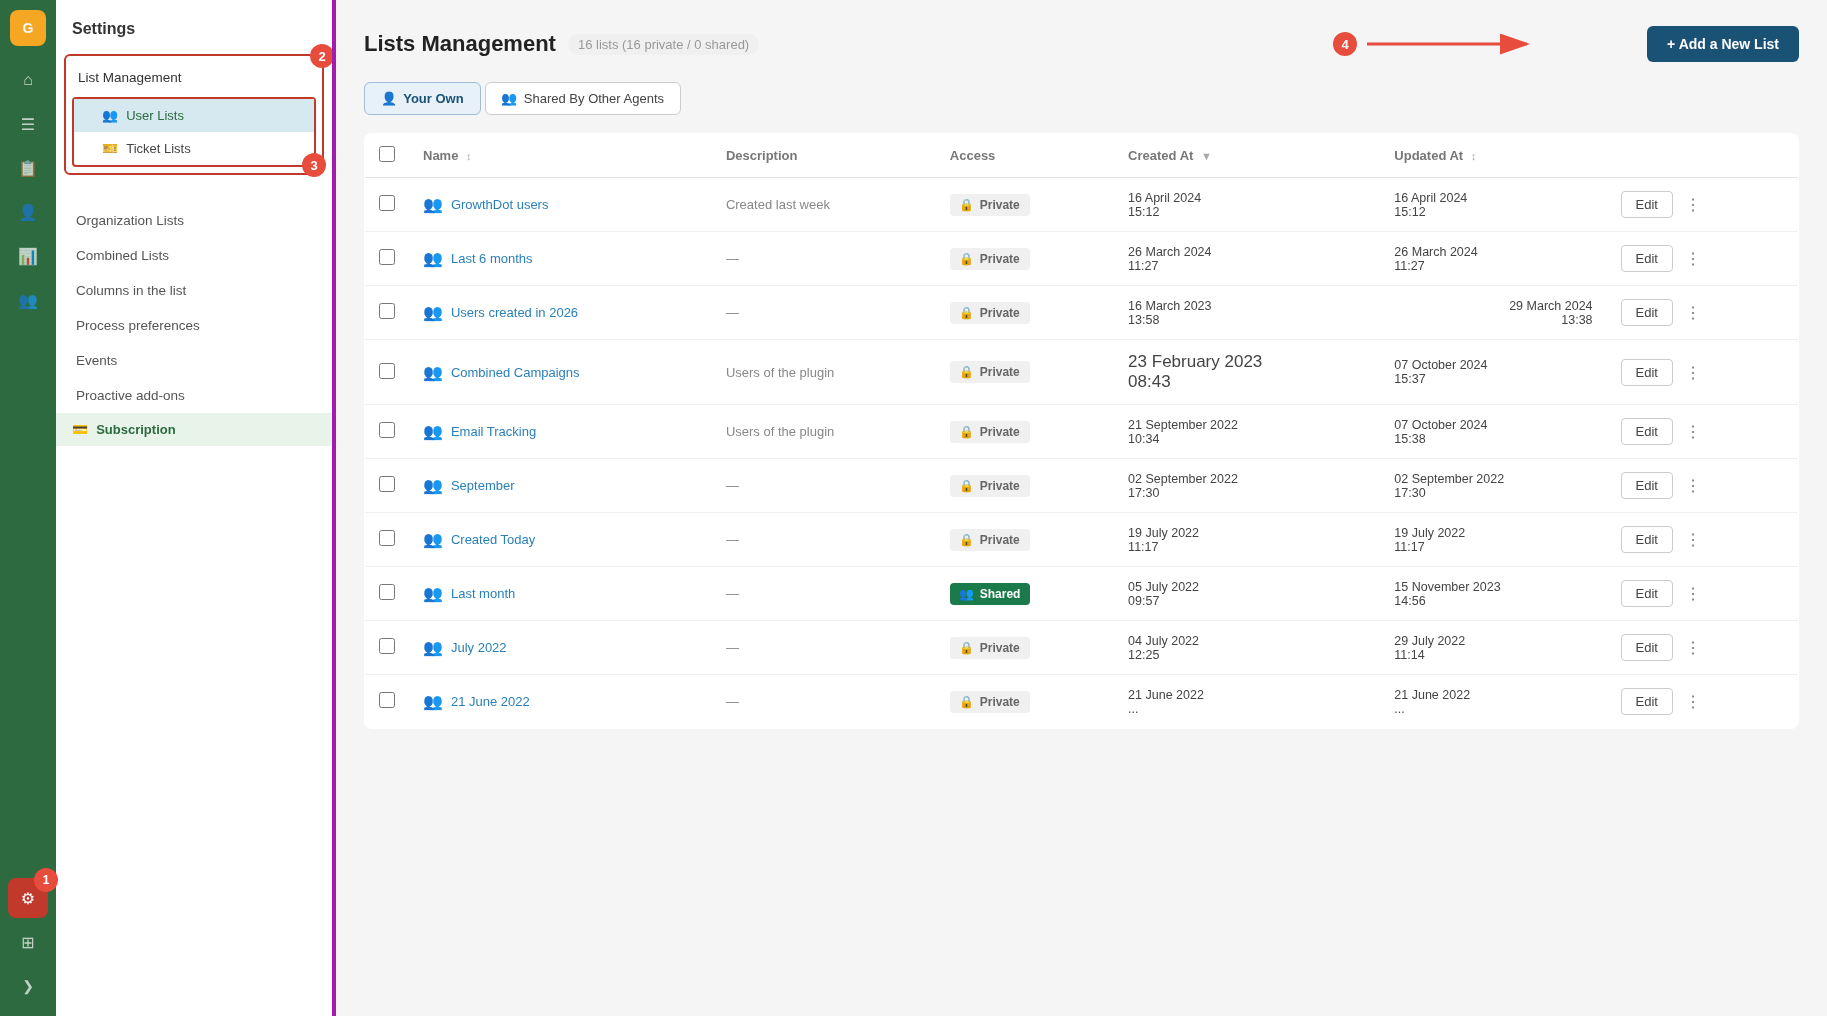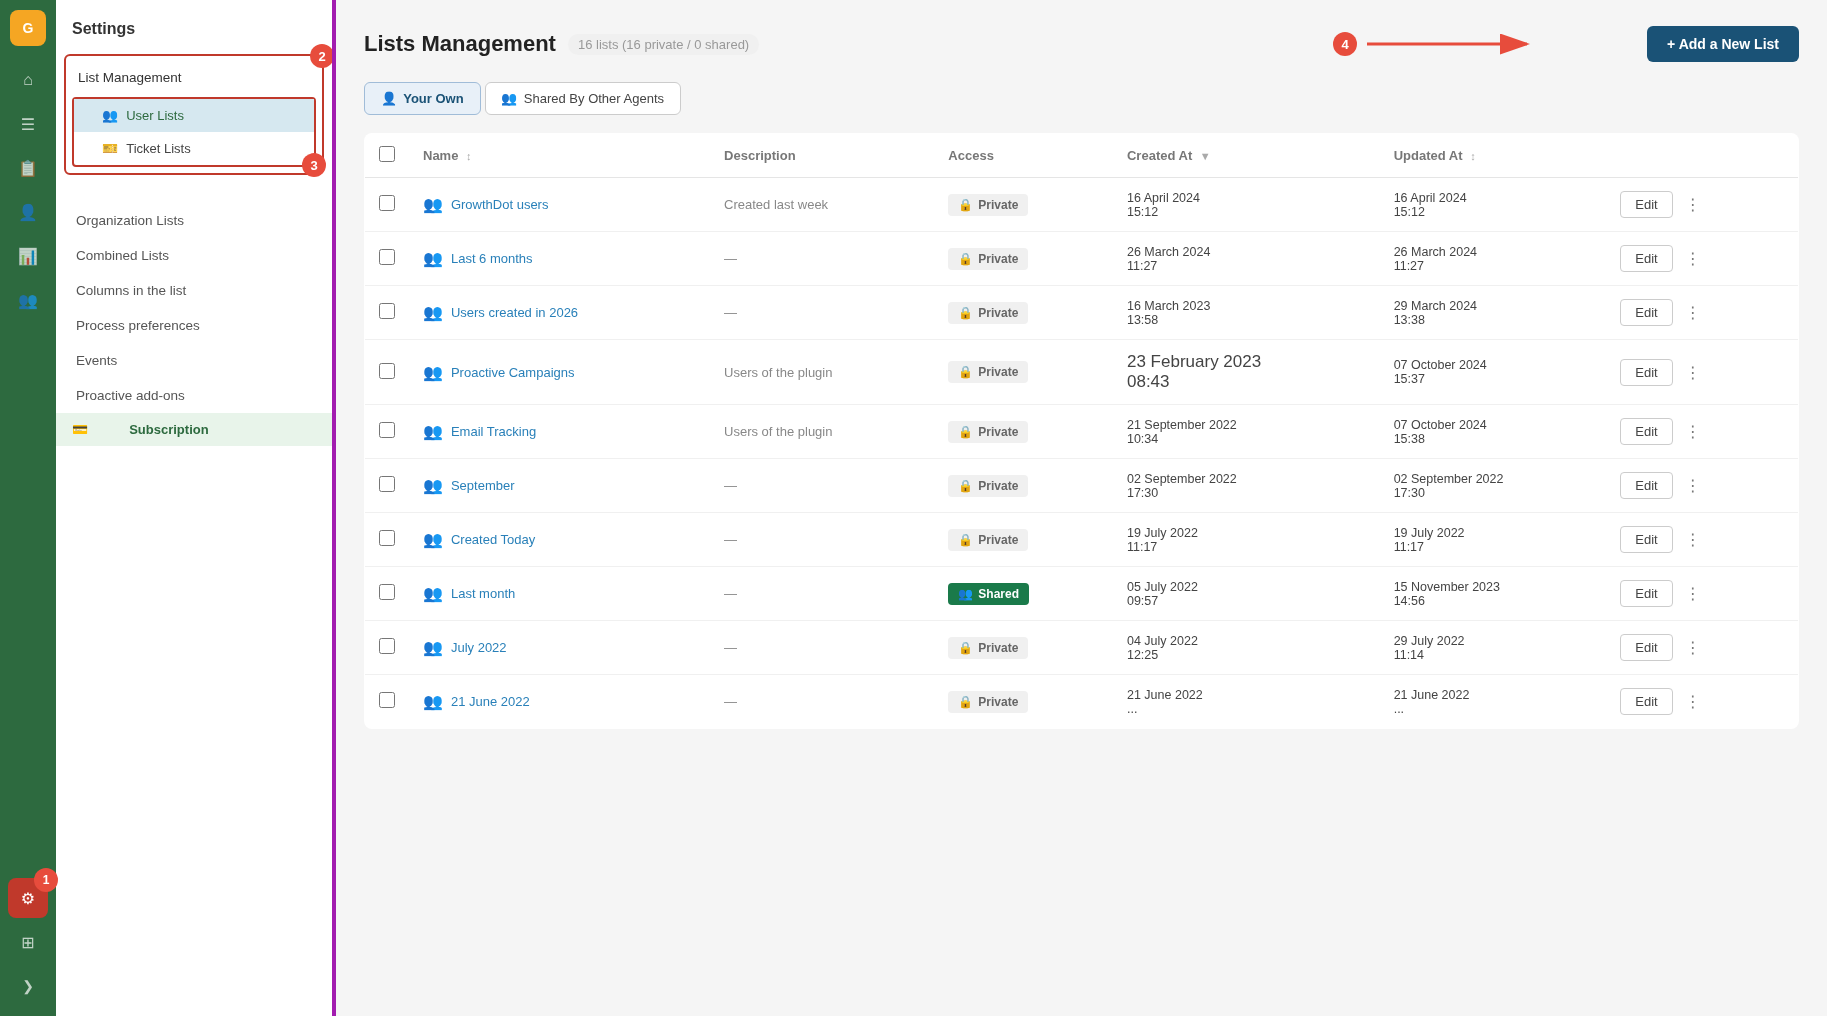--- a/index.html
+++ b/index.html
@@ -282,21 +282,21 @@
   <div style="height: 20px;"></div>
 
   <div class="sidebar-plain-item">Organization Lists</div>
   <div class="sidebar-plain-item">Combined Lists</div>
   <div class="sidebar-plain-item">Columns in the list</div>
   <div class="sidebar-plain-item">Process preferences</div>
   <div class="sidebar-plain-item">Events</div>
   <div class="sidebar-plain-item">Proactive add-ons</div>
   <div class="sidebar-sub-item" style="padding-left: 16px; background: #e8f4ea;">
     <span style="color:#2d6a3f;">💳</span>
-    <span style="color: #2d6a3f; font-weight:600;margin-left:33px;">Subscription</span>
+    <span style="color: #2d6a3f; font-weight:600;">Subscription</span>
   </div>
 </div>
 
 <div class="main-content">
   <div class="page-header">
     <div class="page-title-area">
       <span class="page-title">Lists Management</span>
       <span class="page-subtitle">16 lists (16 private / 0 shared)</span>
     </div>
     <div style="position:relative; display:flex; align-items:center; gap: 80px;">
@@ -411,37 +411,37 @@
     </td>
     <td style="color:#888;">—</td>
     <td>
       <span class="access-badge private">
         <span>🔒</span>
         Private
       </span>
     </td>
     <td style="white-space:pre-line; font-size:12.5px;">16 March 2023
 13:58</td>
-    <td style="white-space:pre-line; font-size:12.5px;">29 March 2024
+    <td style="white-space:pre-line; font-size:12.5px;text-align:right;">29 March 2024
 13:38</td>
     <td>
       <div class="action-cell">
         <button class="edit-btn">Edit</button>
         <button class="more-btn">⋮</button>
       </div>
     </td>
   </tr>
         <tr>
     <td class="checkbox-cell">
       <input type="checkbox" class="table-checkbox" style="">
     </td>
     <td>
       <div class="name-cell">
         <span class="users-icon">👥</span>
-        <span style="cursor:pointer;">Proactive Campaigns</span>
+        <span style="cursor:pointer;">Combined Campaigns</span>
       </div>
     </td>
     <td style="color:#888;">Users of the plugin</td>
     <td>
       <span class="access-badge private">
         <span>🔒</span>
         Private
       </span>
     </td>
     <td style="white-space:pre-line; font-size:17px;">23 February 2023

